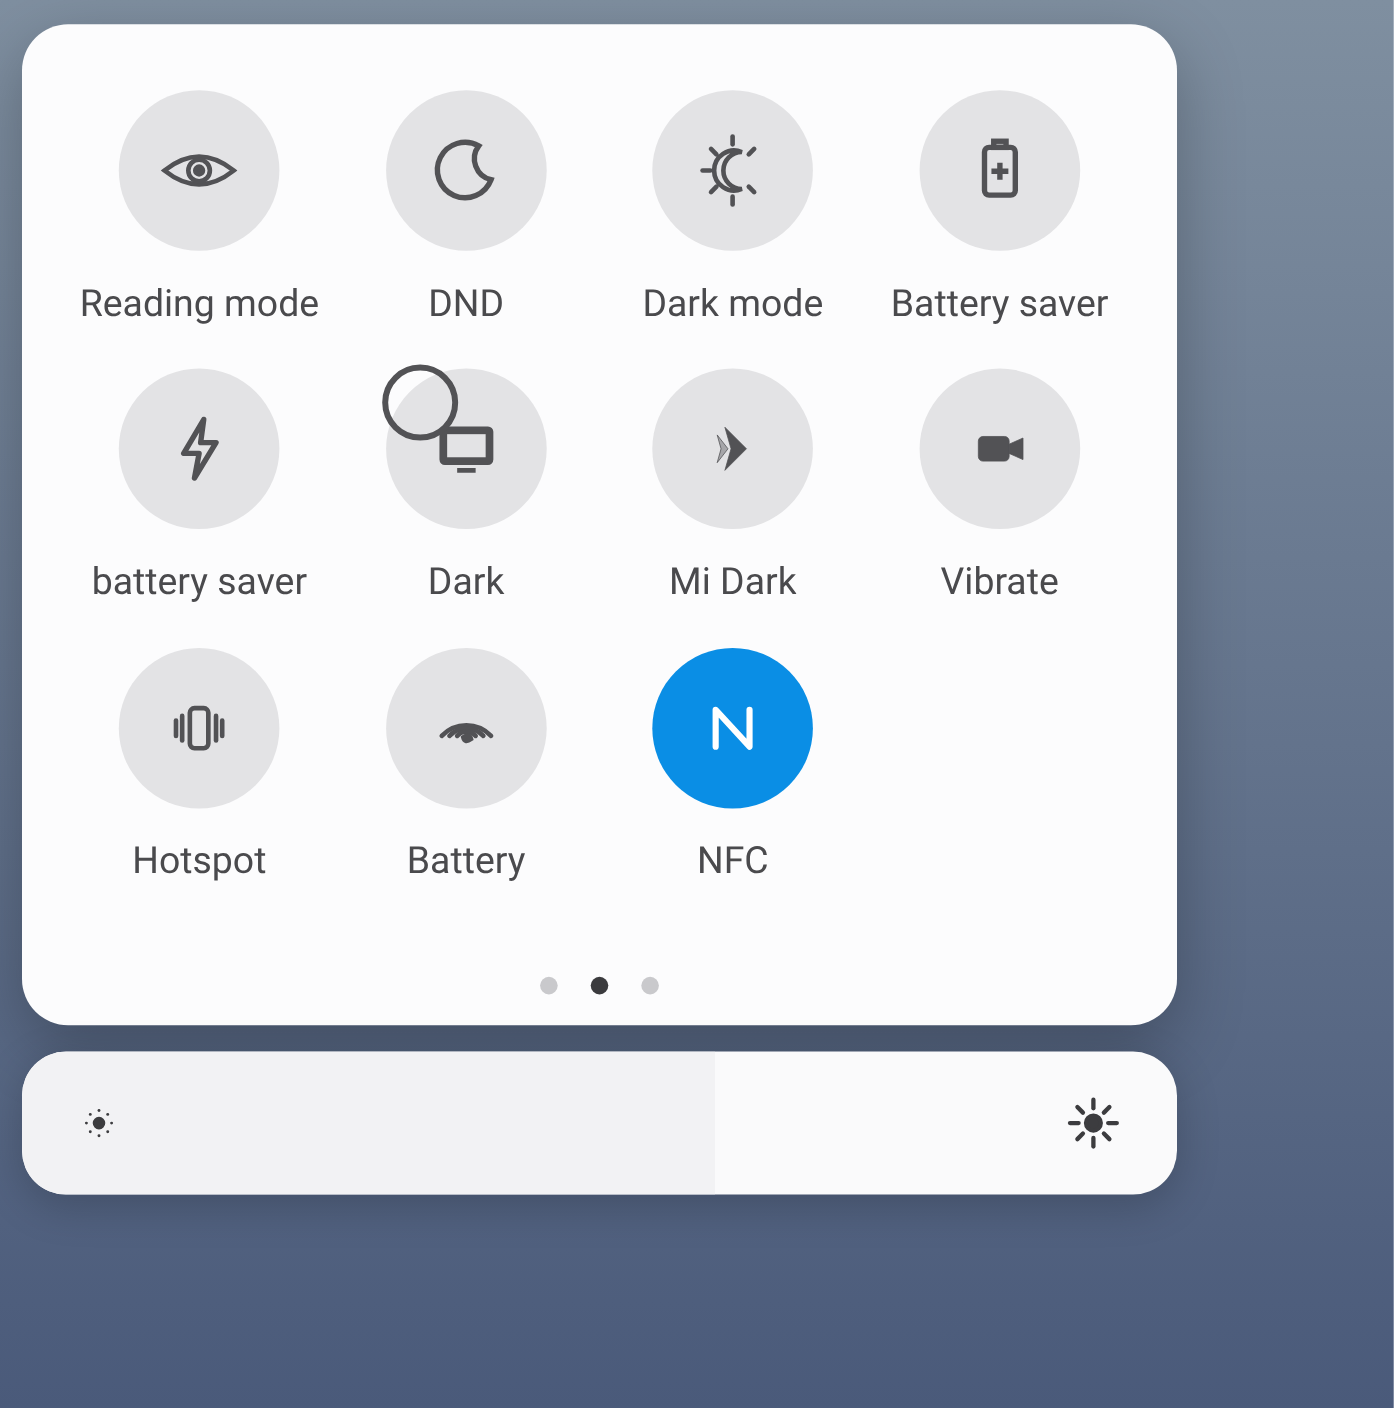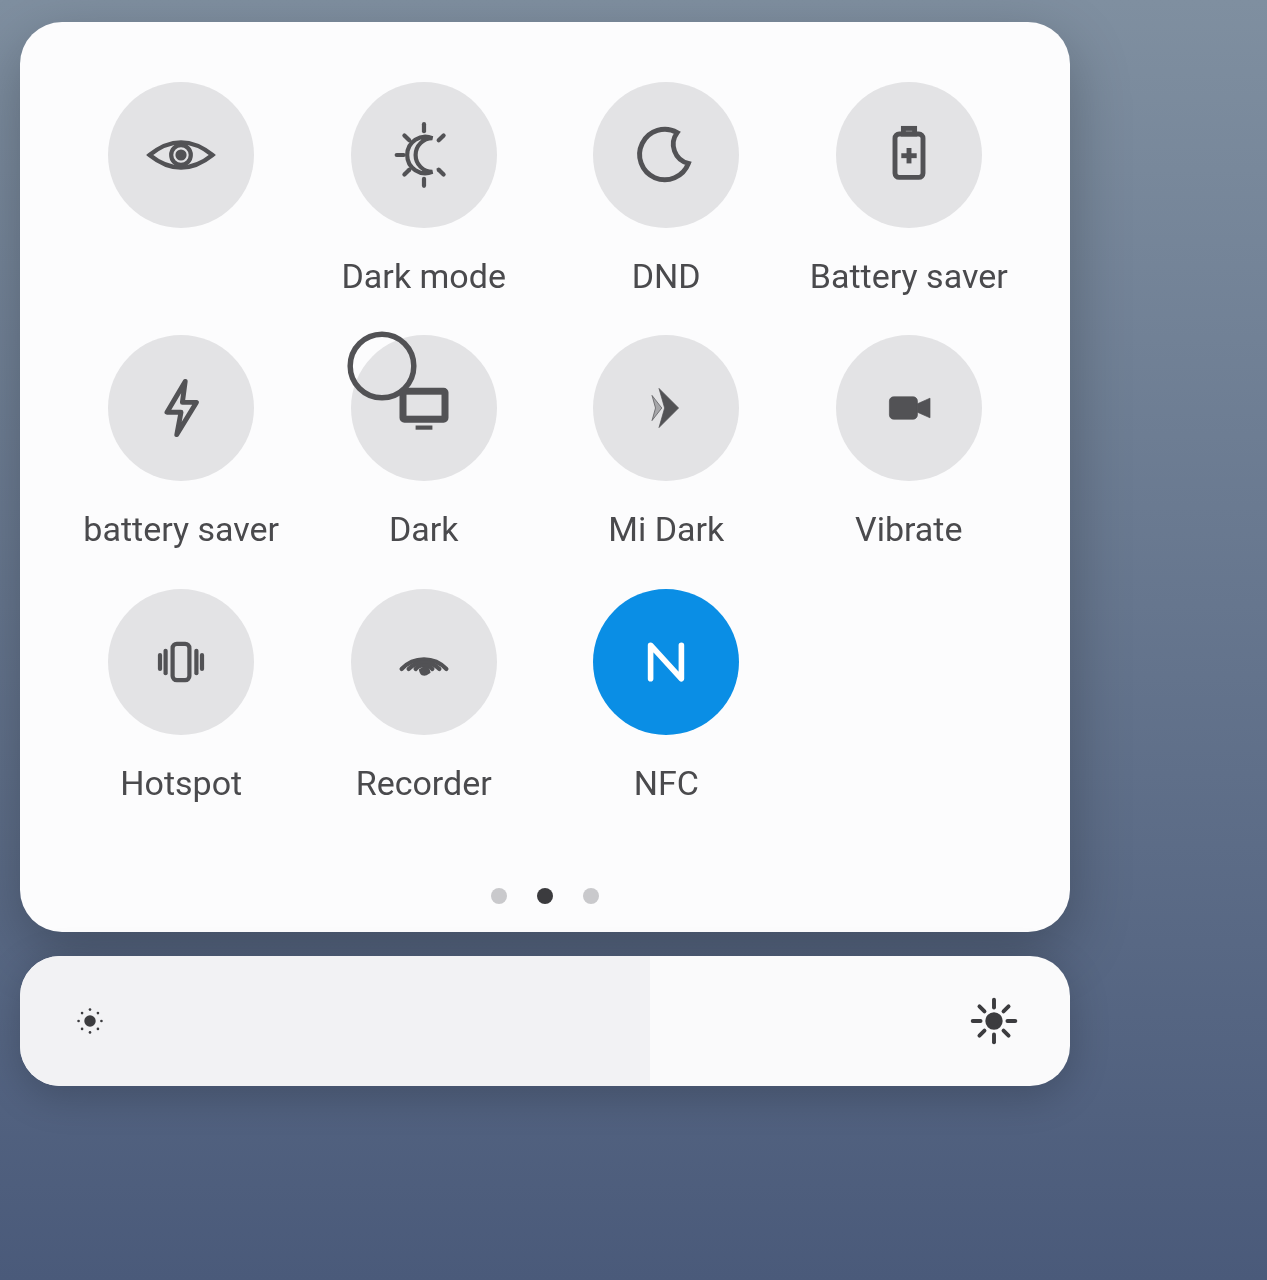--- a/index.html
+++ b/index.html
@@ -58,20 +58,30 @@
   <div class="grid">
 
     <div class="tile">
       <div class="circle">
         <svg viewBox="0 0 100 60" fill="none" stroke-width="6">
           <path d="M5 30 Q50 -6 95 30 Q50 66 5 30 Z"></path>
             <circle cx="50" cy="30" r="14"></circle>
             <circle cx="50" cy="30" r="5" fill="#525255" stroke="none"></circle>
         </svg>
       </div>
+      <div class="label">Reading mode</div>
+    </div>
+
+    <div class="tile">
+      <div class="circle">
+        <svg viewBox="0 0 100 100" fill="none" stroke-width="7">
+          <path d="M66 18 A36 36 0 1 0 82 62 A28 28 0 0 1 66 18 Z"></path>
+        </svg>
+      </div>
+      <div class="label">DND</div>
     </div>
 
     <div class="tile">
       <div class="circle">
         <svg viewBox="0 0 100 100" fill="none" stroke-width="6">
           <g stroke-linecap="round">
             <line x1="50" y1="6" x2="50" y2="16"></line>
               <line x1="50" y1="84" x2="50" y2="94"></line>
             <line x1="11" y1="50" x2="21" y2="50"></line>
             <line x1="22" y1="22" x2="29" y2="29"></line>
@@ -81,29 +91,20 @@
           </g>
           <path d="M62 26 A26 26 0 1 0 62 74 A20 20 0 1 1 62 26 Z"></path>
         </svg>
       </div>
       <div class="label">Dark mode</div>
     </div>
 
     <div class="tile">
       <div class="circle">
         <svg viewBox="0 0 100 100" fill="none" stroke-width="7">
-          <path d="M66 18 A36 36 0 1 0 82 62 A28 28 0 0 1 66 18 Z"></path>
-        </svg>
-      </div>
-      <div class="label">DND</div>
-    </div>
-
-    <div class="tile">
-      <div class="circle">
-        <svg viewBox="0 0 100 100" fill="none" stroke-width="7">
           <rect x="30" y="20" width="40" height="62" rx="6"></rect>
           <rect x="42" y="12" width="16" height="8"></rect>
           <line x1="50" y1="40" x2="50" y2="62"></line>
             <line x1="39" y1="51" x2="61" y2="51"></line>
         </svg>
       </div>
       <div class="label">Battery saver</div>
     </div>
 
     <div class="tile">
@@ -165,21 +166,21 @@
 
     <div class="tile">
       <div class="circle">
         <svg viewBox="0 0 100 100" fill="none" stroke-width="6" stroke-linecap="round">
           <path d="M18 60 A44 44 0 0 1 82 60"></path>
           <path d="M28 60 A30 30 0 0 1 72 60"></path>
           <path d="M38 60 A16 16 0 0 1 62 60"></path>
           <path d="M46 62 Q54 56 56 64 Q48 70 46 62 Z" fill="#525255" stroke="none"></path>
         </svg>
       </div>
-      <div class="label">Recorder</div>
+      <div class="label">Battery</div>
     </div>
 
     <div class="tile">
       <div class="circle active">
         <svg viewBox="0 0 100 100" fill="none" stroke-width="8" stroke-linecap="round" stroke-linejoin="round">
           <path d="M28 74 L28 26 L72 74 L72 26"></path>
         </svg>
       </div>
       <div class="label">NFC</div>
     </div>

